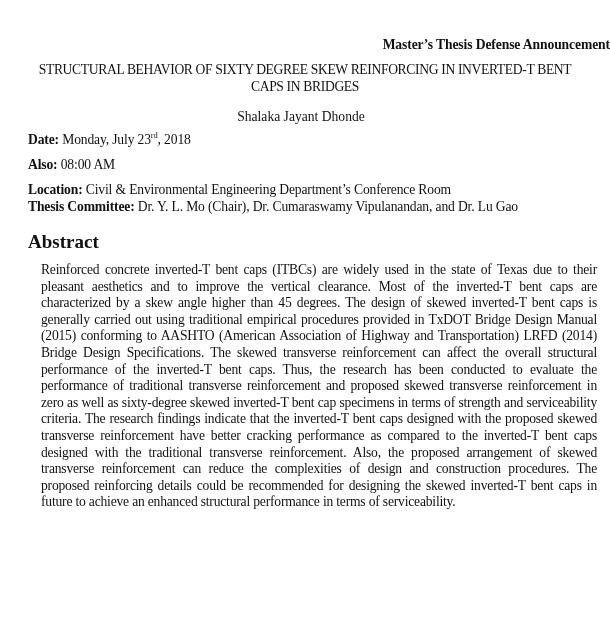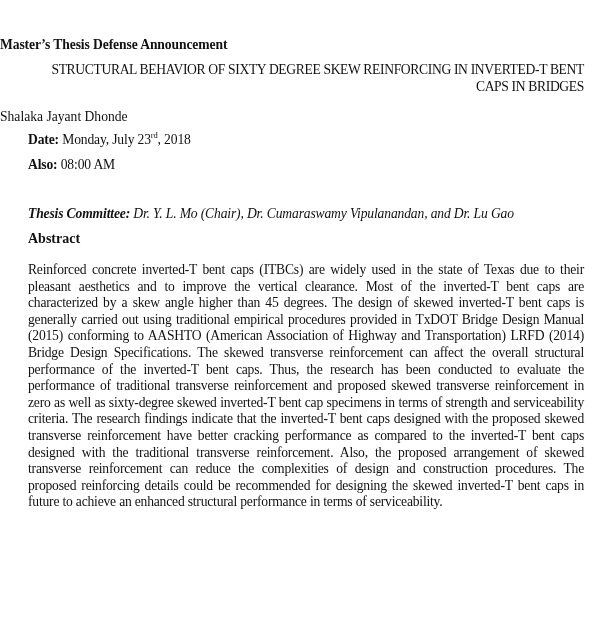--- a/index.html
+++ b/index.html
@@ -19,72 +19,73 @@
     position: absolute;
     left: 0;
     top: 0;
     width: 610px;
     height: 617px;
   }
   .heading {
     position: absolute;
     left: 0;
     width: 610px;
-    text-align: left;
+    text-align: right;
     font-weight: bold;
     font-size: 13.6px;
     top: 37px;
     letter-spacing: -0.1px;
   }
   .title {
     position: absolute;
     left: 26px;
     width: 558px;
     top: 61px;
-    text-align: right;
+    text-align: center;
     font-size: 13.6px;
     line-height: 17px;
     letter-spacing: -0.35px;
   }
   .author {
     position: absolute;
     left: 0;
     width: 602px;
     top: 109px;
+    text-align: center;
     font-size: 13.6px;
   }
   .field {
     position: absolute;
     left: 28px;
     font-size: 13.6px;
     white-space: nowrap;
     letter-spacing: -0.15px;
   }
   .field b {
     font-weight: bold;
   }
   .field sup {
     font-size: 8.5px;
     vertical-align: 6px;
     line-height: 0;
   }
   #f-date { top: 132px; }
   #f-time { top: 157px; }
   #f-loc { top: 182px; }
-  #f-comm { top: 206px; font-style: italic; }
+  #f-comm { top: 199px; }
   .abstract-label {
     position: absolute;
     left: 28px;
     top: 231px;
     font-weight: bold;
-    font-size: 14px;
+    font-size: 19px;
   }
   .abstract {
     position: absolute;
-    left: 28px;
+    left: 41px;
     top: 262px;
     width: 556px;
     font-size: 13.6px;
     line-height: 16.6px;
     text-align: justify;
     letter-spacing: -0.2px;
   }
 </style>
 </head>
 <body>
@@ -94,20 +95,21 @@
   <div class="heading">Master’s Thesis Defense Announcement</div>
 
   <div class="title">STRUCTURAL BEHAVIOR OF SIXTY DEGREE SKEW REINFORCING IN INVERTED-T BENT CAPS IN BRIDGES</div>
 
   <div class="author">Shalaka Jayant Dhonde</div>
 
   <div class="field" id="f-date"><b>Date:</b><span> Monday, July 23</span><sup>rd</sup><span>, 2018</span></div>
 
   <div class="field" id="f-time"><b>Also:</b><span> 08:00 AM</span></div>
 
+  <div class="field" id="f-loc"><b>Location:</b><span> Civil &amp; Environmental Engineering Department’s Conference Room</span></div>
 
   <div class="field" id="f-comm"><b>Thesis Committee:</b><span> Dr. Y. L. Mo (Chair), Dr. Cumaraswamy Vipulanandan, and Dr. Lu Gao</span></div>
 
   <div class="abstract-label">Abstract</div>
 
   <div class="abstract">Reinforced concrete inverted-T bent caps (ITBCs) are widely used in the state of Texas due to their pleasant aesthetics and to improve the vertical clearance. Most of the inverted-T bent caps are characterized by a skew angle higher than 45 degrees. The design of skewed inverted-T bent caps is generally carried out using traditional empirical procedures provided in TxDOT Bridge Design Manual (2015) conforming to AASHTO (American Association of Highway and Transportation) LRFD (2014) Bridge Design Specifications. The skewed transverse reinforcement can affect the overall structural performance of the inverted-T bent caps. Thus, the research has been conducted to evaluate the performance of traditional transverse reinforcement and proposed skewed transverse reinforcement in zero as well as sixty-degree skewed inverted-T bent cap specimens in terms of strength and serviceability criteria. The research findings indicate that the inverted-T bent caps designed with the proposed skewed transverse reinforcement have better cracking performance as compared to the inverted-T bent caps designed with the traditional transverse reinforcement. Also, the proposed arrangement of skewed transverse reinforcement can reduce the complexities of design and construction procedures. The proposed reinforcing details could be recommended for designing the skewed inverted-T bent caps in future to achieve an enhanced structural performance in terms of serviceability.</div>
 
 </div>
 
 </body></html>

